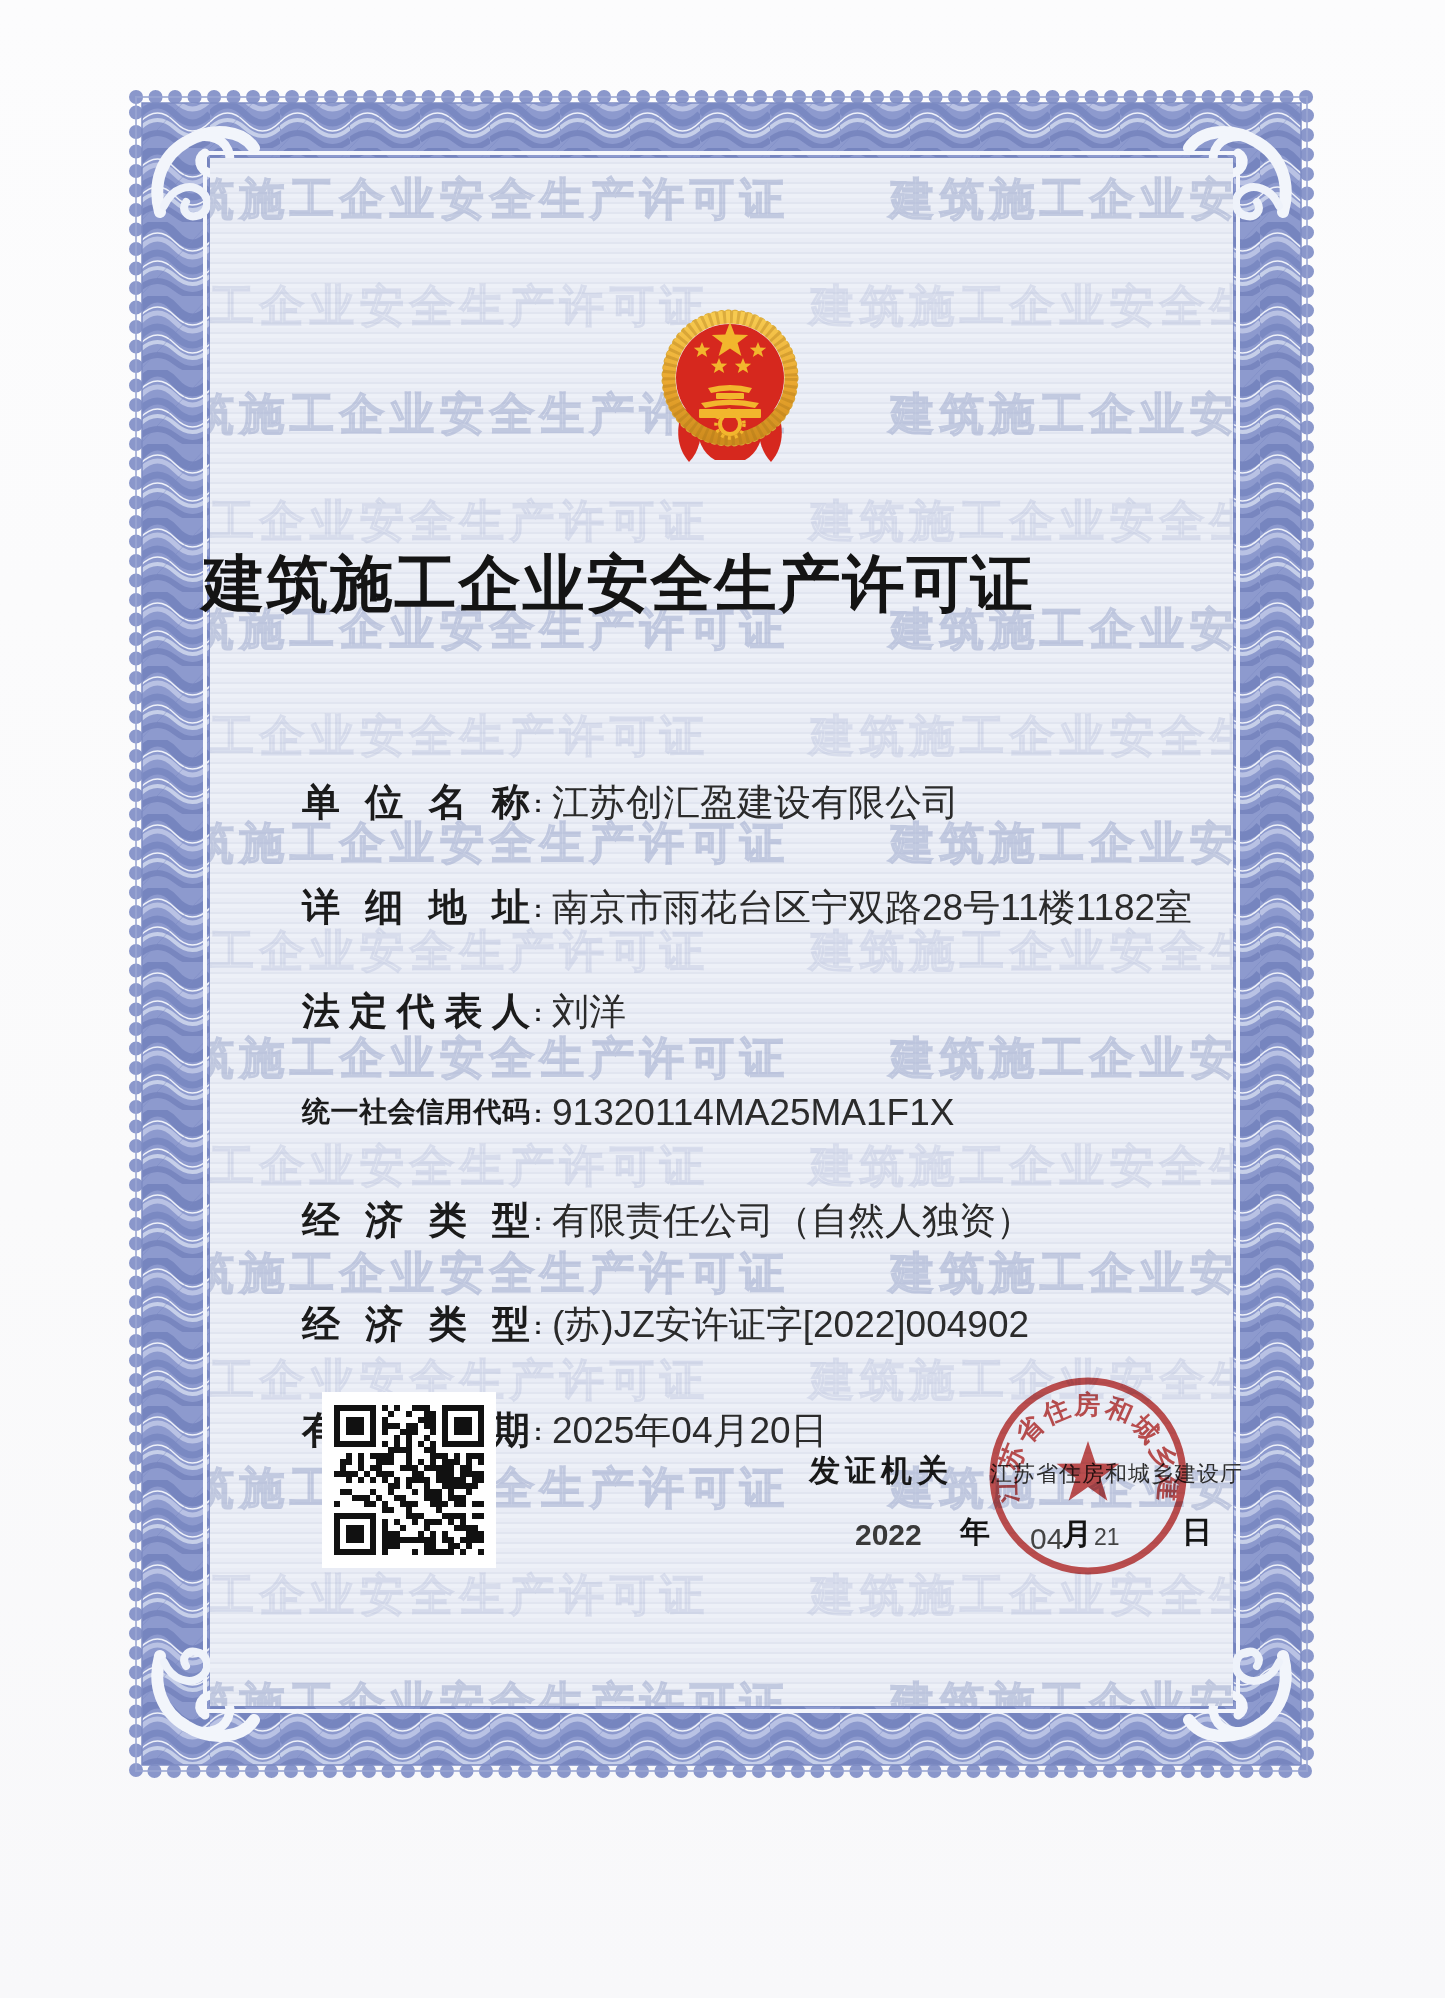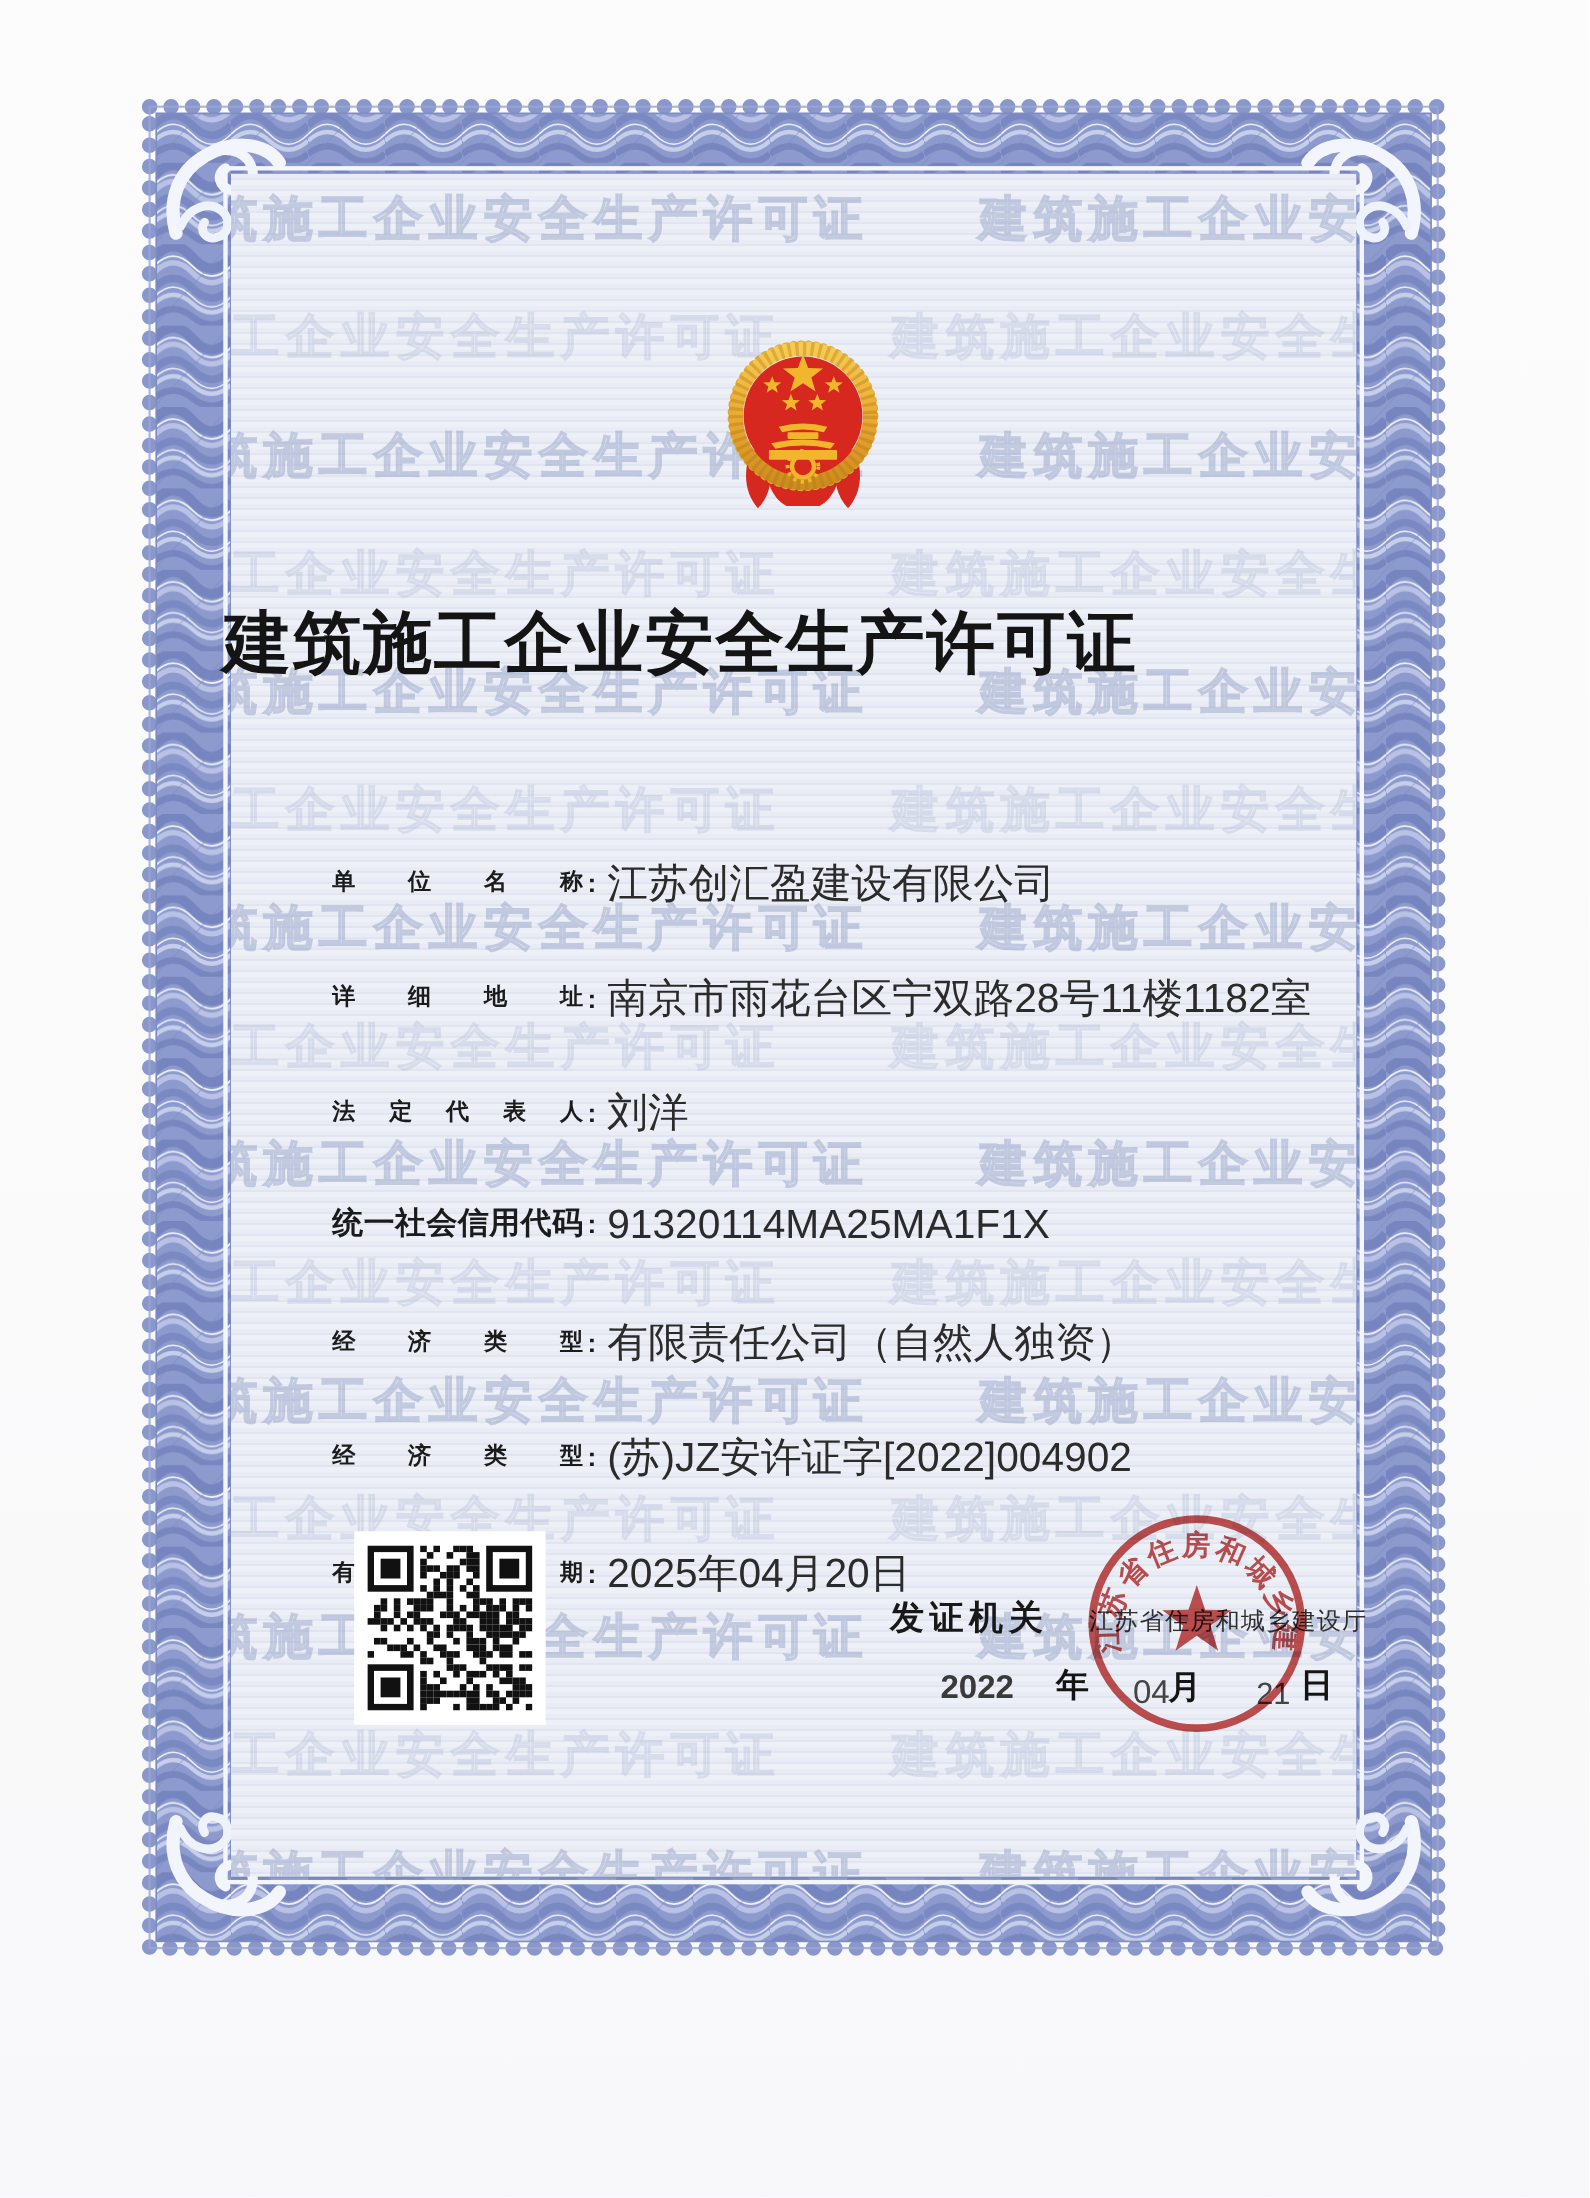--- a/index.html
+++ b/index.html
@@ -33,21 +33,21 @@
   .emblem { position:absolute; left:645px; top:296px; width:170px; height:170px; }
 
   .cert-title {
     position:absolute; left:0; top:542px; width:1237px;
     text-align:center; font-size:62px; font-weight:900;
     color:#141414; letter-spacing:2px;
   }
 
   .field-row { position:absolute; left:302px; display:flex; align-items:flex-start; }
   .field-label {
-    display:inline-block; width:228px; font-size:21px; font-weight:700;
+    display:inline-block; width:228px; font-size:38px; font-weight:700;
     color:#1b1b1b; text-align:justify; text-align-last:justify; line-height:42px;
   }
   .field-row.row-4 .field-label { font-size:28px; letter-spacing:0; }
   .field-colon { font-size:24px; font-weight:700; color:#1b1b1b; line-height:42px; margin:2px 4px 0 4px; }
   .field-value { font-size:37px; font-weight:400; color:#2b2b2b; line-height:44px; white-space:nowrap; padding-left:6px; }
 
   .qr-box {
     position:absolute; left:322px; top:1392px; width:174px; height:176px;
     background:#ffffff; display:flex; align-items:center; justify-content:center;
   }
@@ -59,21 +59,21 @@
   .issuer-value {
     position:absolute; left:990px; top:1459px;
     font-size:22px; font-weight:400; color:#2e2e2e; letter-spacing:1px; white-space:nowrap;
   }
   .date-row { position:absolute; left:850px; top:1512px; width:400px; height:50px; font-size:30px; color:#141414; }
   .date-row span { position:absolute; white-space:nowrap; }
   .d-year  { left:5px;  top:6px;  font-weight:700; color:#3a3a3a; }
   .d-yu    { left:110px; top:0;   font-weight:700; }
   .d-month { left:160px; top:10px; font-weight:400; color:#444;margin-left:20px; }
   .d-mu    { left:212px; top:2px; font-weight:700; }
-  .d-day   { left:244px; top:12px; font-weight:400; color:#444; font-size:28px;margin-left:48px; }
+  .d-day   { left:244px; top:12px; font-weight:400; color:#444; font-size:23px; }
   .d-du    { left:332px; top:0;   font-weight:700; }
 
   .stamp { position:absolute; left:986px; top:1374px; width:204px; height:204px; opacity:0.88; mix-blend-mode:multiply; }
 </style>
 </head>
 <body>
 
 <div class="page">
 
   <svg class="frame-svg" viewBox="0 0 1445 1998" xmlns="http://www.w3.org/2000/svg">

